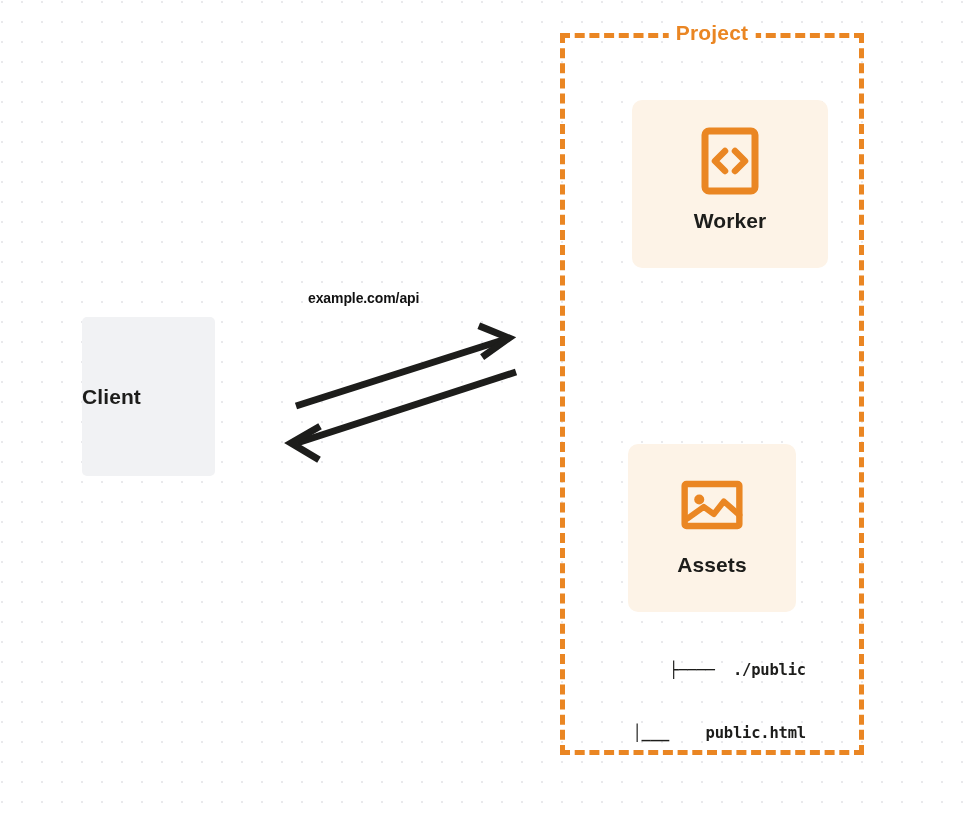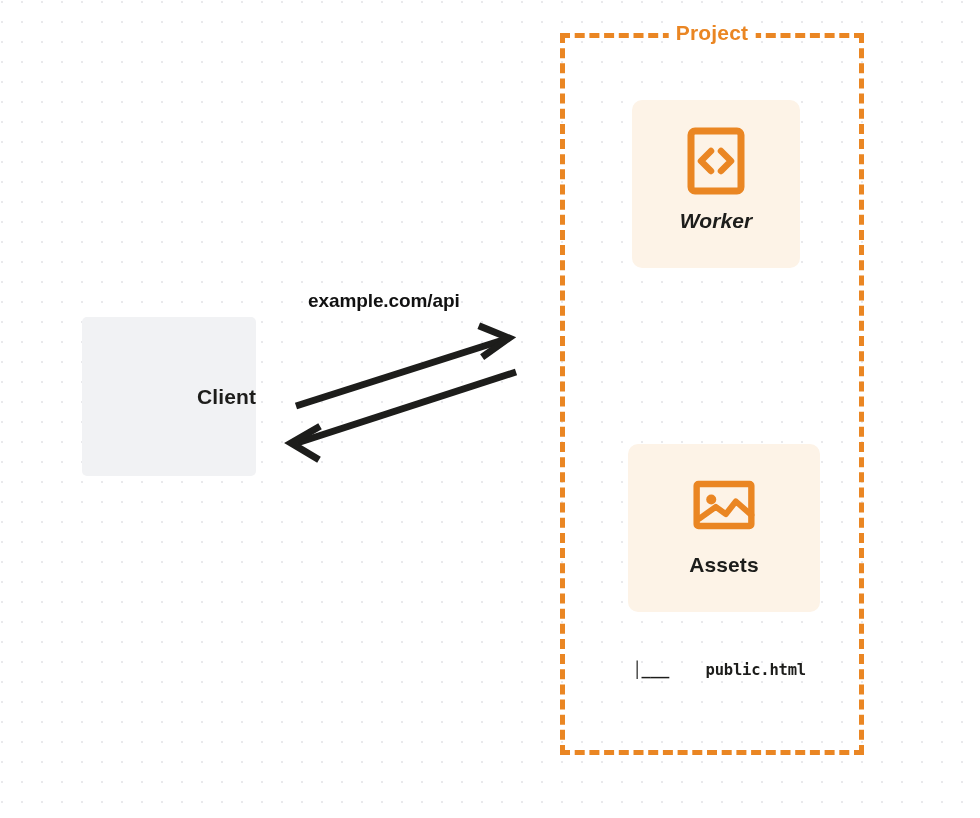--- a/index.html
+++ b/index.html
@@ -21,41 +21,41 @@
     background-image: radial-gradient(circle, #e9e9ec 1.15px, rgba(255,255,255,0) 1.3px);
     background-size: 20px 20px;
     background-position: 12px 12px;
   }
 
   
   .client-node {
     position: absolute;
     left: 82px;
     top: 317px;
-    width: 174px;
+    width: 133px;
     height: 159px;
     background: #f1f2f4;
     border-radius: 5px;
     display: flex;
     align-items: center;
-    justify-content: flex-end;
+    justify-content: flex-start;
   }
   .client-label {
     font-size: 21px;
     font-weight: bold;
     color: #1d1d1b;
     letter-spacing: .1px;
   }
 
   
   .conn-label {
     position: absolute;
     left: 308px;
     top: 290px;
-    font-size: 19px;
+    font-size: 14px;
     font-weight: bold;
     color: #111111;
     white-space: nowrap;
     letter-spacing: -.1px;
   }
 
   
   .arrows {
     position: absolute;
     left: 0;
@@ -96,28 +96,27 @@
     background: #fdf3e7;
     border-radius: 10px;
     display: flex;
     flex-direction: column;
     align-items: center;
     justify-content: flex-start;
   }
   .card-worker {
     left: 632px;
     top: 100px;
-    width: 168px;
+    width: 196px;
     height: 168px;
-    font-style: italic;
   }
   .card-assets {
     left: 628px;
     top: 444px;
-    width: 192px;
+    width: 168px;
     height: 168px;
   }
   .card-icon {
     margin-top: 27px;
     width: 62px;
     height: 68px;
     display: flex;
     align-items: center;
     justify-content: center;
   }
@@ -189,17 +188,18 @@
       <svg width="68" height="58" viewBox="0 0 68 58" xmlns="http://www.w3.org/2000/svg">
         <rect x="4" y="6" width="60" height="46" rx="2" ry="2" fill="none" stroke="#ea8623" stroke-width="7"></rect>
         <circle cx="20" cy="23" r="5.5" fill="#ea8623"></circle>
         <polyline points="7,44 25,31 36,39 47,25 64,40" fill="none" stroke="#ea8623" stroke-width="6.5" stroke-linecap="round" stroke-linejoin="round"></polyline>
       </svg>
     </div>
     <span class="card-label">Assets</span>
   </div>
 
   <div class="file-tree">
+    <span class="file-tree-row">├────  ./public</span>
     <span class="file-tree-row">  │___    public.html</span>
     
   </div>
 
 </div>
 
 </body></html>

